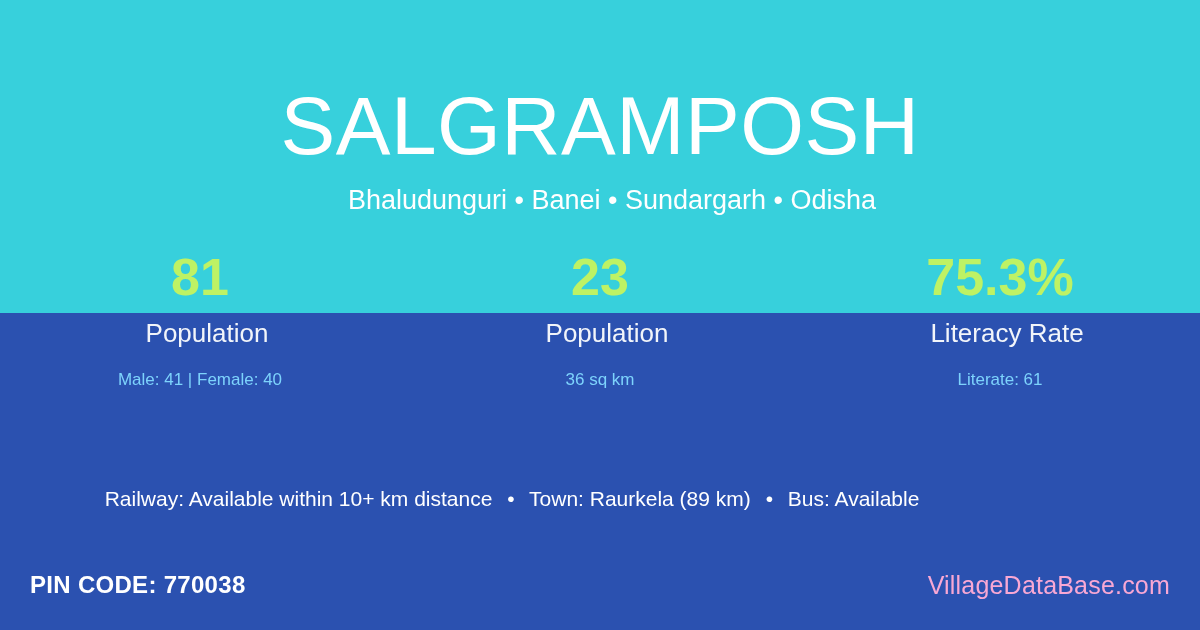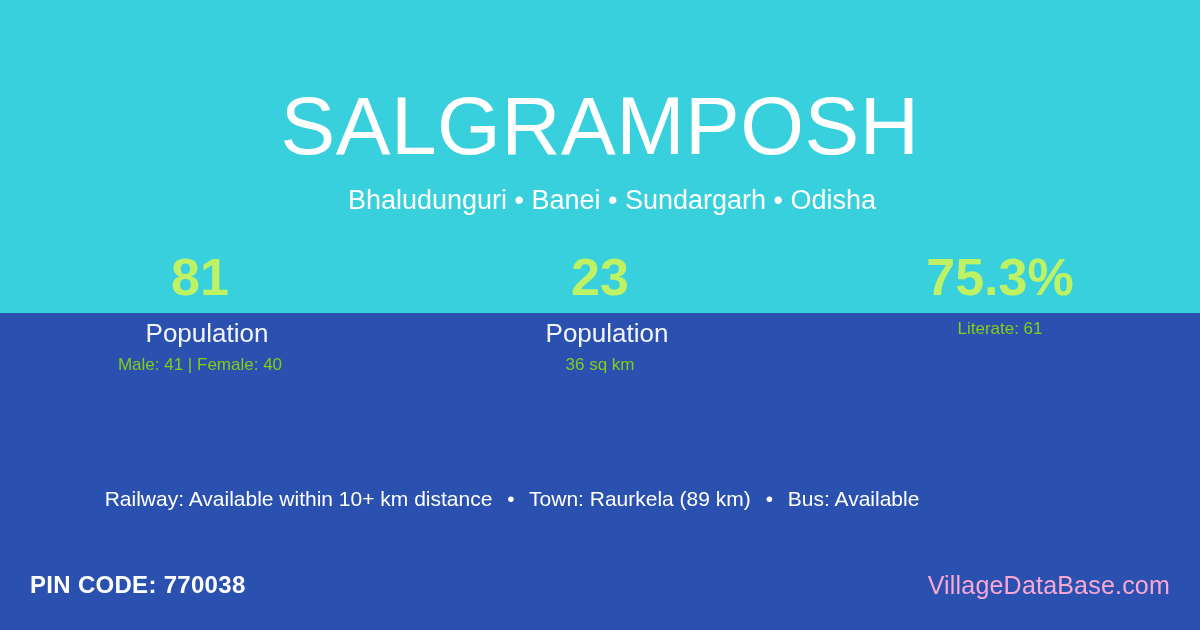--- a/index.html
+++ b/index.html
@@ -80,25 +80,25 @@
   .stat-label {
     margin-top: 4px;
     font-size: 26px;
     line-height: 32px;
     font-weight: 400;
     color: #F2F5FA;
     white-space: nowrap;
     margin-left: 14px;
   }
   .stat-sub {
-    margin-top: 5px;
+    margin-top: 20px;
     font-size: 17px;
     line-height: 22px;
     font-weight: 400;
-    color: #84cc16;
+    color: #7dd3fc;
     white-space: nowrap;
     text-align: center;
   }
   
   .transport-row {
     position: absolute;
     top: 483px;
     left: 0;
     width: 1024px;
     text-align: center;
@@ -162,20 +162,21 @@
     </div>
 
     <div class="stat-cell">
       <div class="stat-value">23</div>
       <div class="stat-label">Population</div>
       <div class="stat-sub">36 sq km</div>
     </div>
 
     <div class="stat-cell">
       <div class="stat-value">75.3%</div>
+      <div class="stat-label">Literacy Rate</div>
       <div class="stat-sub">Literate: 61</div>
     </div>
 
   </div>
 
   <div class="transport-row">
     <span>Railway: Available within 10+ km distance</span>
     <span class="transport-sep">•</span>
     <span>Town: Raurkela (89 km)</span>
     <span class="transport-sep">•</span>

